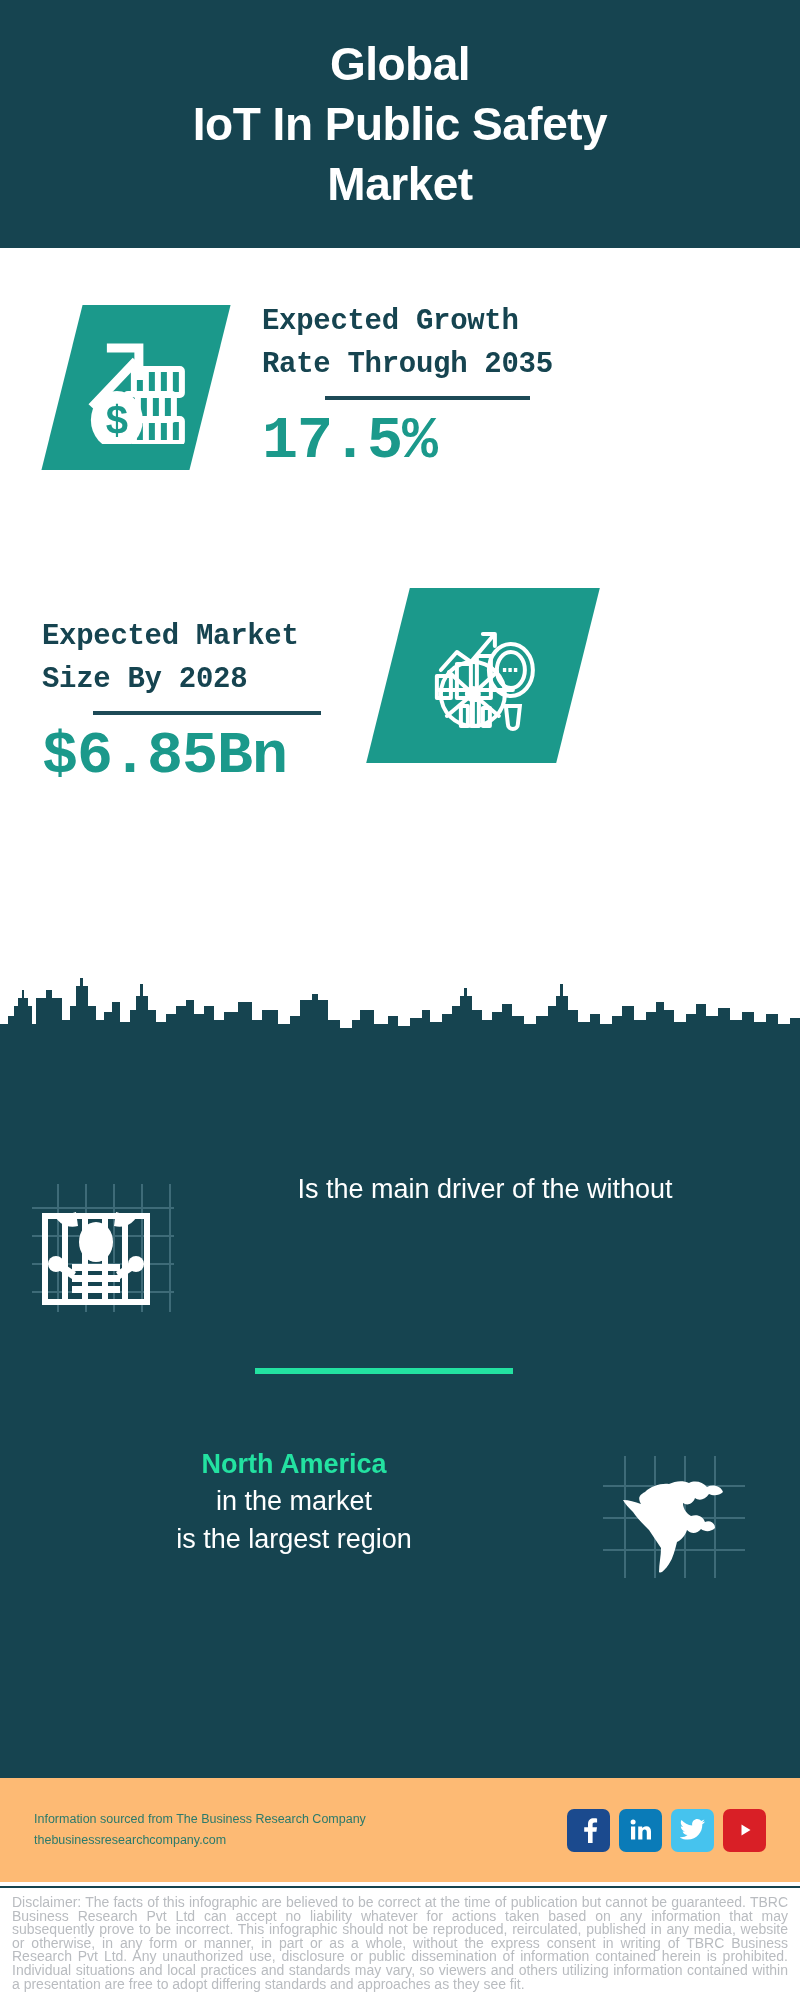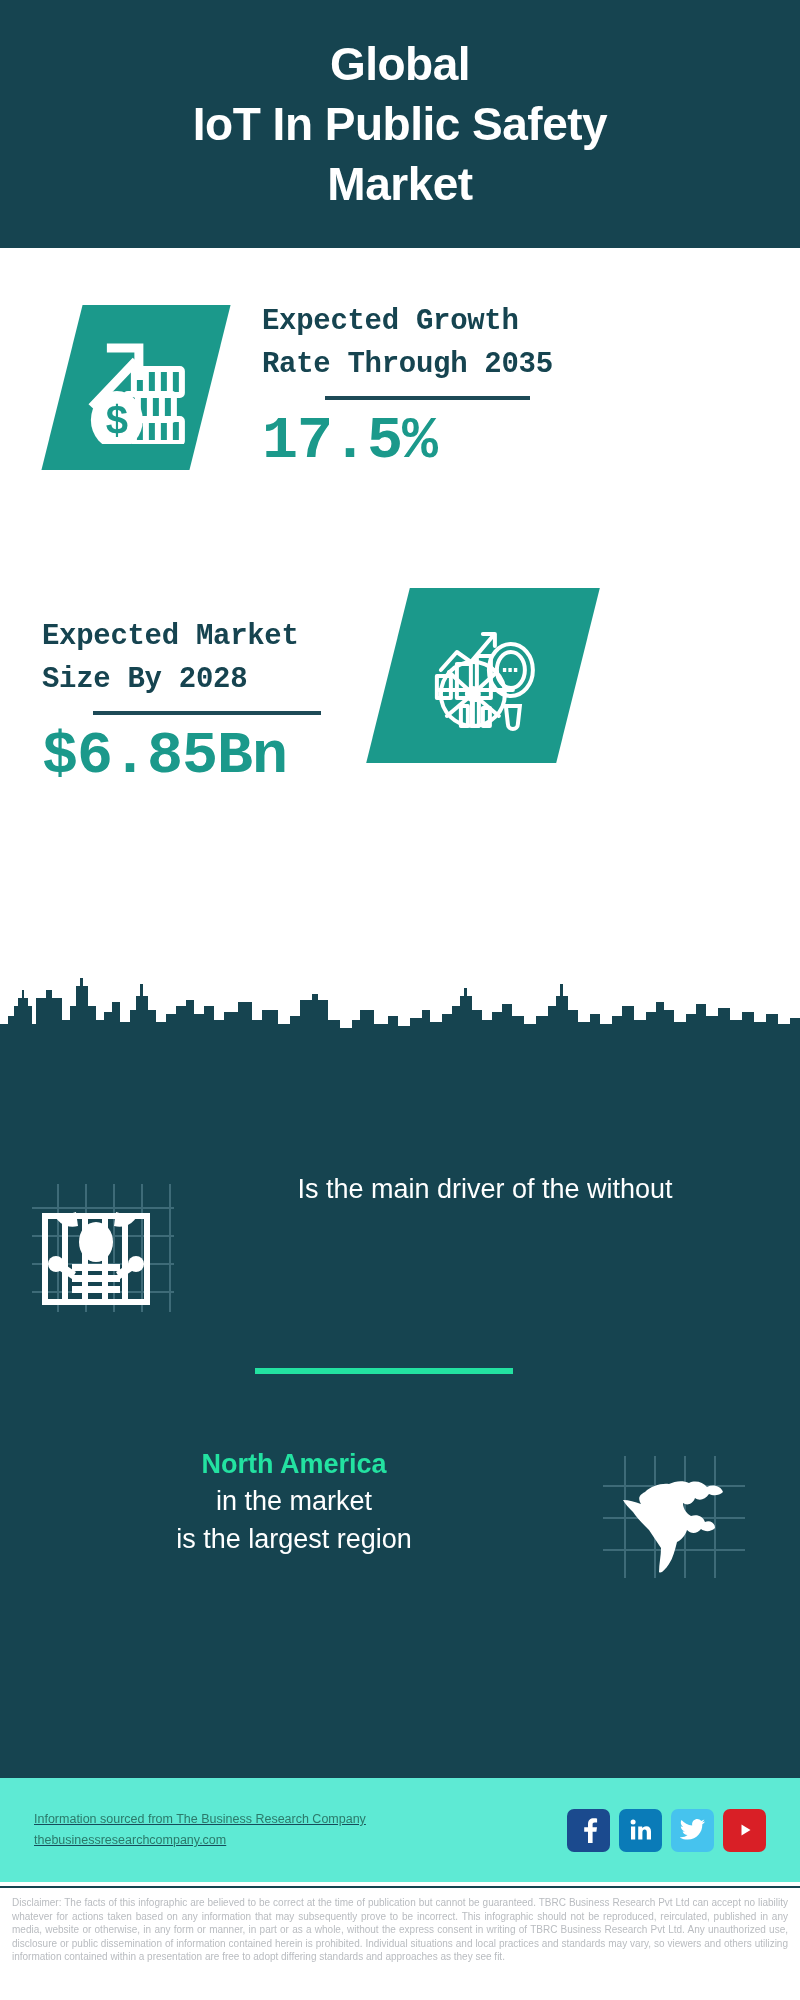--- a/index.html
+++ b/index.html
@@ -86,37 +86,37 @@
   .region-row {
     position:absolute; left:4px; top:408px; width:800px;
     display:flex; align-items:flex-start;
   }
   .region-copy { width:560px; text-align:center; padding-left:20px; }
   .region-icon { width:220px; display:flex; justify-content:center; padding-top:10px; }
 
   
   .footer-bar {
     position:absolute; left:0; top:1776px; width:800px; height:106px;
-    background:#5eead4;
+    background:#fdba74;
     border-top:2px solid #164450;
-    display:flex; align-items:center; padding:0 34px;text-decoration:underline;
+    display:flex; align-items:center; padding:0 34px;
   }
   .source-text { flex:1; color:#2b7a6b; font-size:12.5px; line-height:21px; }
   .socials { display:flex; gap:9px; align-items:center; }
   .soc { width:43px; height:43px; border-radius:7px; display:flex; align-items:center; justify-content:center; }
   .soc.fb { background:#1b4a8e; }
   .soc.li { background:#0a7bb8; }
   .soc.tw { background:#46c3ee; }
   .soc.yt { background:#d91f26; }
 
   .disclaimer {
     position:absolute; left:0; top:1886px; width:800px; height:114px;
     background:#ffffff; border-top:2px solid #164450;
     padding:8px 12px 0 12px;
-    color:#b9bcc0; font-size:10px; line-height:13.6px; text-align:justify;
+    color:#b9bcc0; font-size:14px; line-height:13.6px; text-align:justify;
   }
 </style>
 </head>
 <body>
 
 <div class="page">
 
   <div class="header">
     <h1>
       <div>Global</div>

